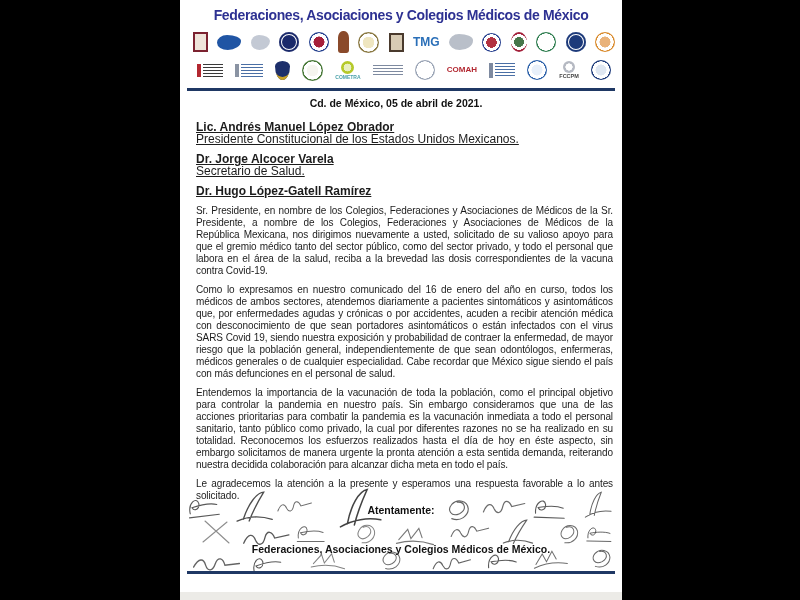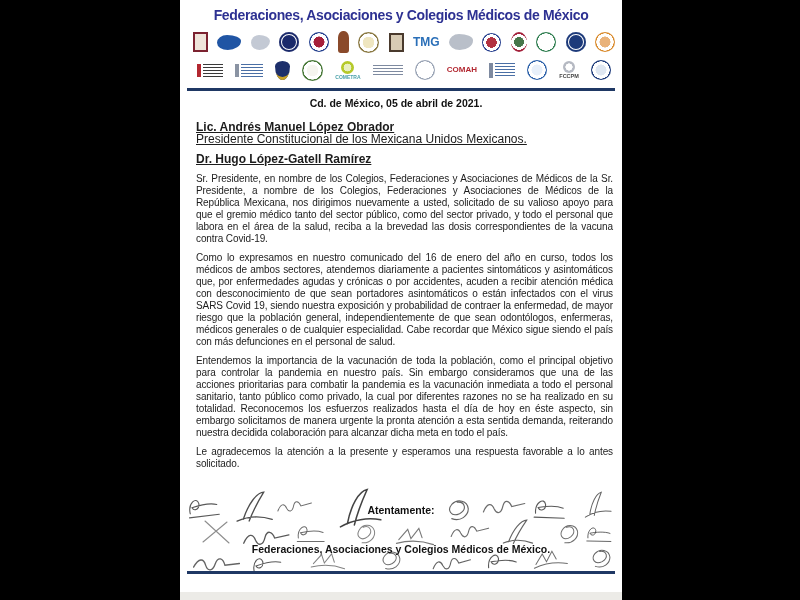--- a/index.html
+++ b/index.html
@@ -145,21 +145,25 @@
       </div>
 
     <div class="rule" id="ruleTop" style="background: rgb(31, 56, 100);"></div>
 
     <div class="dateline">Cd. de México, 05 de abril de 2021.</div>
 
     <div class="content">
       <div class="addressees" id="addressees">
           <div class="addr">
             <div class="name">Lic. Andrés Manuel López Obrador</div>
-            <div>Presidente Constitucional de los Mexicana Unidos Mexicanos.</div>
+            <div>Presidente Constitucional de los Estados Unidos Mexicanos.</div>
+          </div>
+          <div class="addr">
+            <div class="name">Dr. Jorge Alcocer Varela</div>
+            <div>Secretario de Salud.</div>
           </div>
           <div class="addr">
             <div class="name">Dr. Hugo López-Gatell Ramírez</div>
           </div>
         </div>
       <div class="paragraphs" id="paragraphs">
           <p class="para">Sr. Presidente, en nombre de los Colegios, Federaciones y Asociaciones de Médicos de la Sr. Presidente, a nombre de los Colegios, Federaciones y Asociaciones de Médicos de la República Mexicana, nos dirigimos nuevamente a usted, solicitado de su valioso apoyo para que el gremio médico tanto del sector público, como del sector privado, y todo el personal que labora en el área de la salud, reciba a la brevedad las dosis correspondientes de la vacuna contra Covid-19.</p>
           <p class="para">Como lo expresamos en nuestro comunicado del 16 de enero del año en curso, todos los médicos de ambos sectores, atendemos diariamente a pacientes sintomáticos y asintomáticos que, por enfermedades agudas y crónicas o por accidentes, acuden a recibir atención médica con desconocimiento de que sean portadores asintomáticos o están infectados con el virus SARS Covid 19, siendo nuestra exposición y probabilidad de contraer la enfermedad, de mayor riesgo que la población general, independientemente de que sean odontólogos, enfermeras, médicos generales o de cualquier especialidad. Cabe recordar que México sigue siendo el país con más defunciones en el personal de salud.</p>
           <p class="para">Entendemos la importancia de la vacunación de toda la población, como el principal objetivo para controlar la pandemia en nuestro país. Sin embargo consideramos que una de las acciones prioritarias para combatir la pandemia es la vacunación inmediata a todo el personal sanitario, tanto público como privado, la cual por diferentes razones no se ha realizado en su totalidad. Reconocemos los esfuerzos realizados hasta el día de hoy en éste aspecto, sin embargo solicitamos de manera urgente la pronta atención a esta sentida demanda, reiterando nuestra decidida colaboración para alcanzar dicha meta en todo el país.</p>
           <p class="para">Le agradecemos la atención a la presente y esperamos una respuesta favorable a lo antes solicitado.</p>

